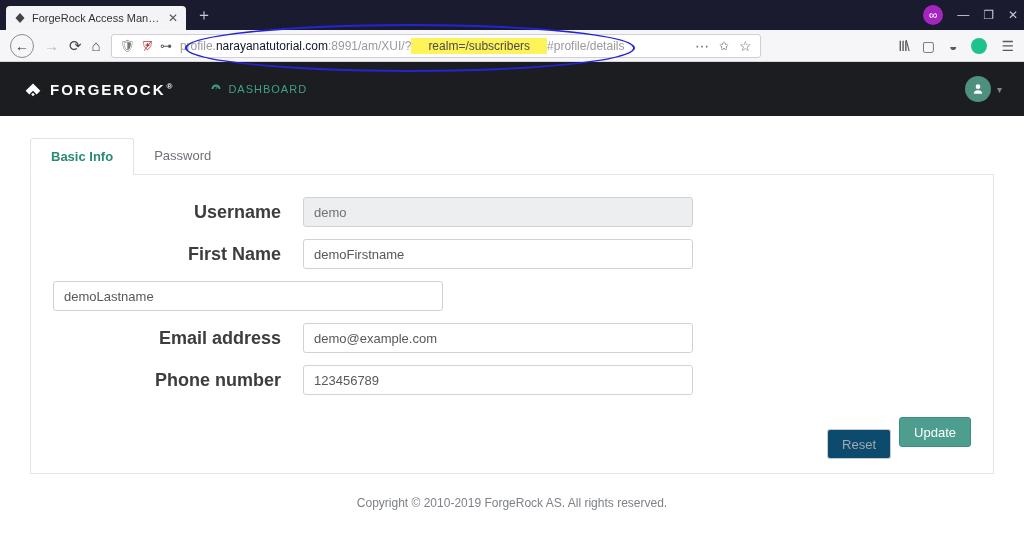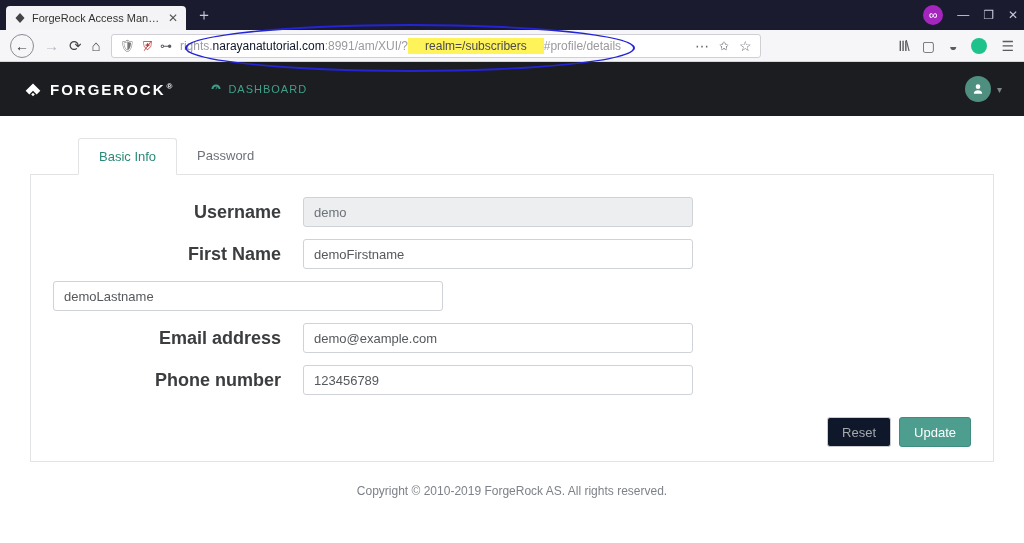--- a/index.html
+++ b/index.html
@@ -43,29 +43,29 @@
   .dashboard-link { color: #3fa08a; font-size: 11px; letter-spacing: 1px; margin-left: 36px; display: flex; align-items: center; gap: 6px; }
   .user-menu { margin-left: auto; display: flex; align-items: center; gap: 6px; }
   .avatar { width: 26px; height: 26px; border-radius: 50%; background: #4f8f7f; color: #fff; display: flex; align-items: center; justify-content: center; font-size: 13px; }
   .caret { color: #7d858c; font-size: 10px; }
 
   
   .page { padding: 22px 30px 14px; }
   .page-title { font-size: 30px; font-weight: 400; color: #2a2c2e; margin-bottom: 18px; }
   .tabs { display: flex; border-bottom: 1px solid #e1e3e5; }
   .tabnav { padding: 10px 20px; font-size: 13px; color: #6d7278; }
-  .tabnav.active { color: #2a8a78; border: 1px solid #e1e3e5; border-bottom-color: #fff; background: #fff; border-radius: 3px 3px 0 0; margin-bottom: -1px; font-weight: 400; margin-left: 48px; }
+  .tabnav.active { color: #2a8a78; border: 1px solid #e1e3e5; border-bottom-color: #fff; background: #fff; border-radius: 3px 3px 0 0; margin-bottom: -1px; font-weight: 700; }
   .panel { border: 1px solid #e1e3e5; border-top: none; padding: 22px 22px 14px; }
   .form-row { display: flex; align-items: center; margin-bottom: 12px; }
   .form-label { width: 250px; text-align: right; padding-right: 22px; font-size: 18px; font-weight: 700; color: #3b3d3f; }
   .form-input { width: 390px; height: 30px; border: 1px solid #cfd3d7; border-radius: 3px; padding: 0 10px; font-size: 13px; color: #55595c; }
   .form-input[readonly] { background: #eceeef; color: #6d7278; }
   .panel-actions { display: flex; justify-content: flex-end; gap: 8px; margin-top: 22px; }
   .btn { height: 30px; padding: 0 14px; font-size: 13px; border-radius: 3px; cursor: pointer; }
-  .btn-default { background: #0f172a; border: 1px solid #c9cdd1; color: #a4a9ad; }
+  .btn-default { background: #0c4a6e; border: 1px solid #c9cdd1; color: #a4a9ad; margin-top: 12px; }
   .btn-primary { background: #4d9e8f; border: 1px solid #3e8d7e; color: #fff; }
   .footer { text-align: center; font-size: 12px; color: #7d8288; margin-top: 22px; }
   svg { display: block; }
 </style>
 </head>
 <body>
 
 <div class="browser-chrome">
   <div class="tab">
     <span class="favicon">
@@ -90,21 +90,21 @@
   <span class="nav-back-circle">←</span>
   <span class="nav-btn" style="color:#b7b7bd">→</span>
   <span class="nav-btn">⟳</span>
   <span class="nav-btn">⌂</span>
 
   <div class="urlbar">
     <span class="shield">🛡</span>
     <span class="lock-slash">⛨̸</span>
     <span style="color:#5a5a5f;font-size:12px;">⊶</span>
     <span class="url-text">
-      <span class="muted">rights.</span><span class="dark">narayanatutorial.com</span><span class="muted">:8991/am/XUI/?</span><span class="hl">realm=/subscribers</span><span class="muted">#profile/details</span>
+      <span class="muted">profile.</span><span class="dark">narayanatutorial.com</span><span class="muted">:8991/am/XUI/?</span><span class="hl">realm=/subscribers</span><span class="muted">#profile/details</span>
     </span>
     <div class="urlbar-right">
       <span>⋯</span>
       <span style="font-size:12px;">✩</span>
       <span>☆</span>
     </div>
   </div>
 
   <div class="tb-right">
     <span style="letter-spacing:-2px;">Ⅲ\</span>

